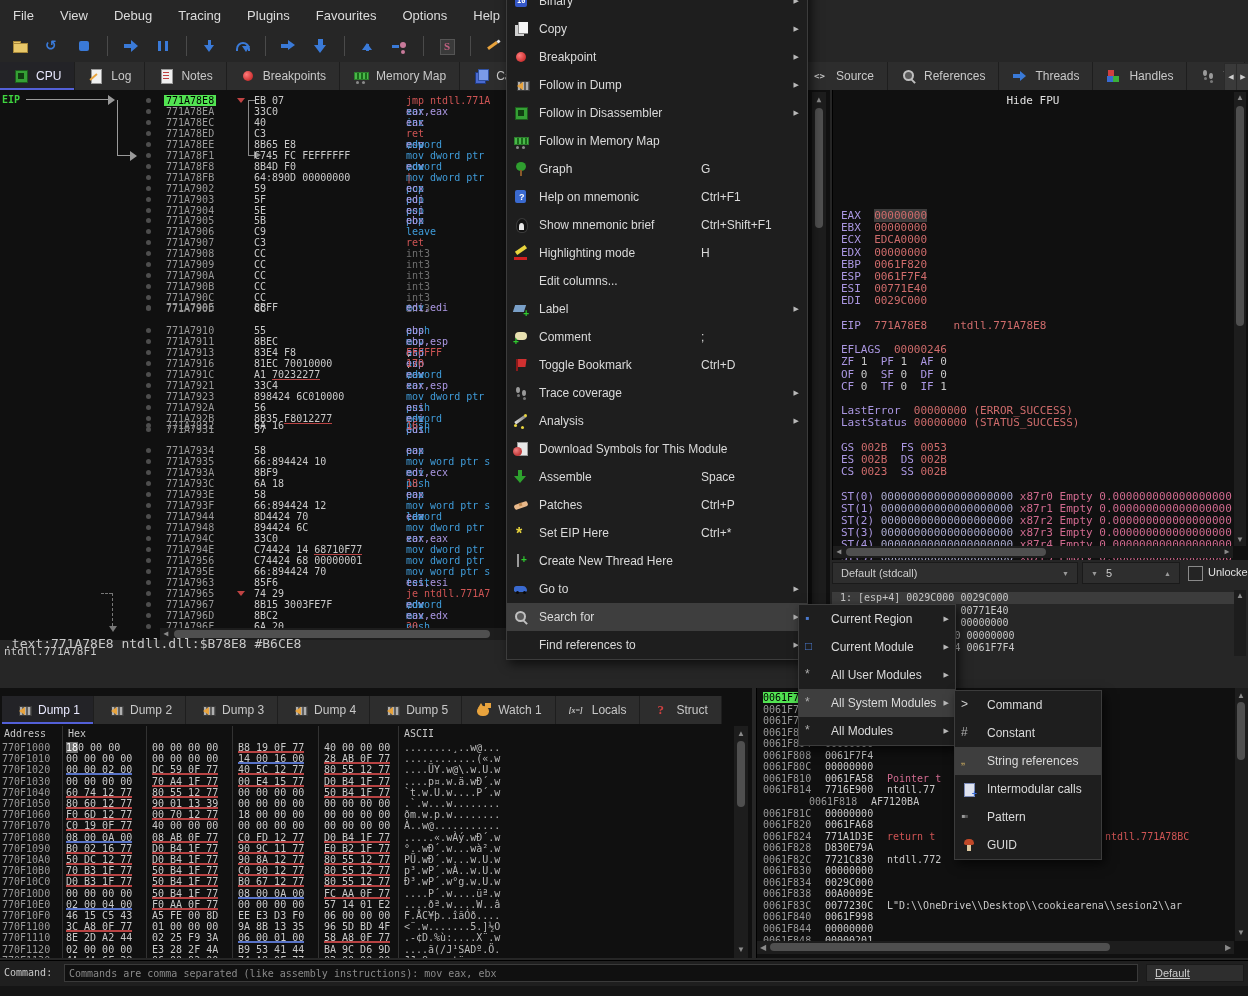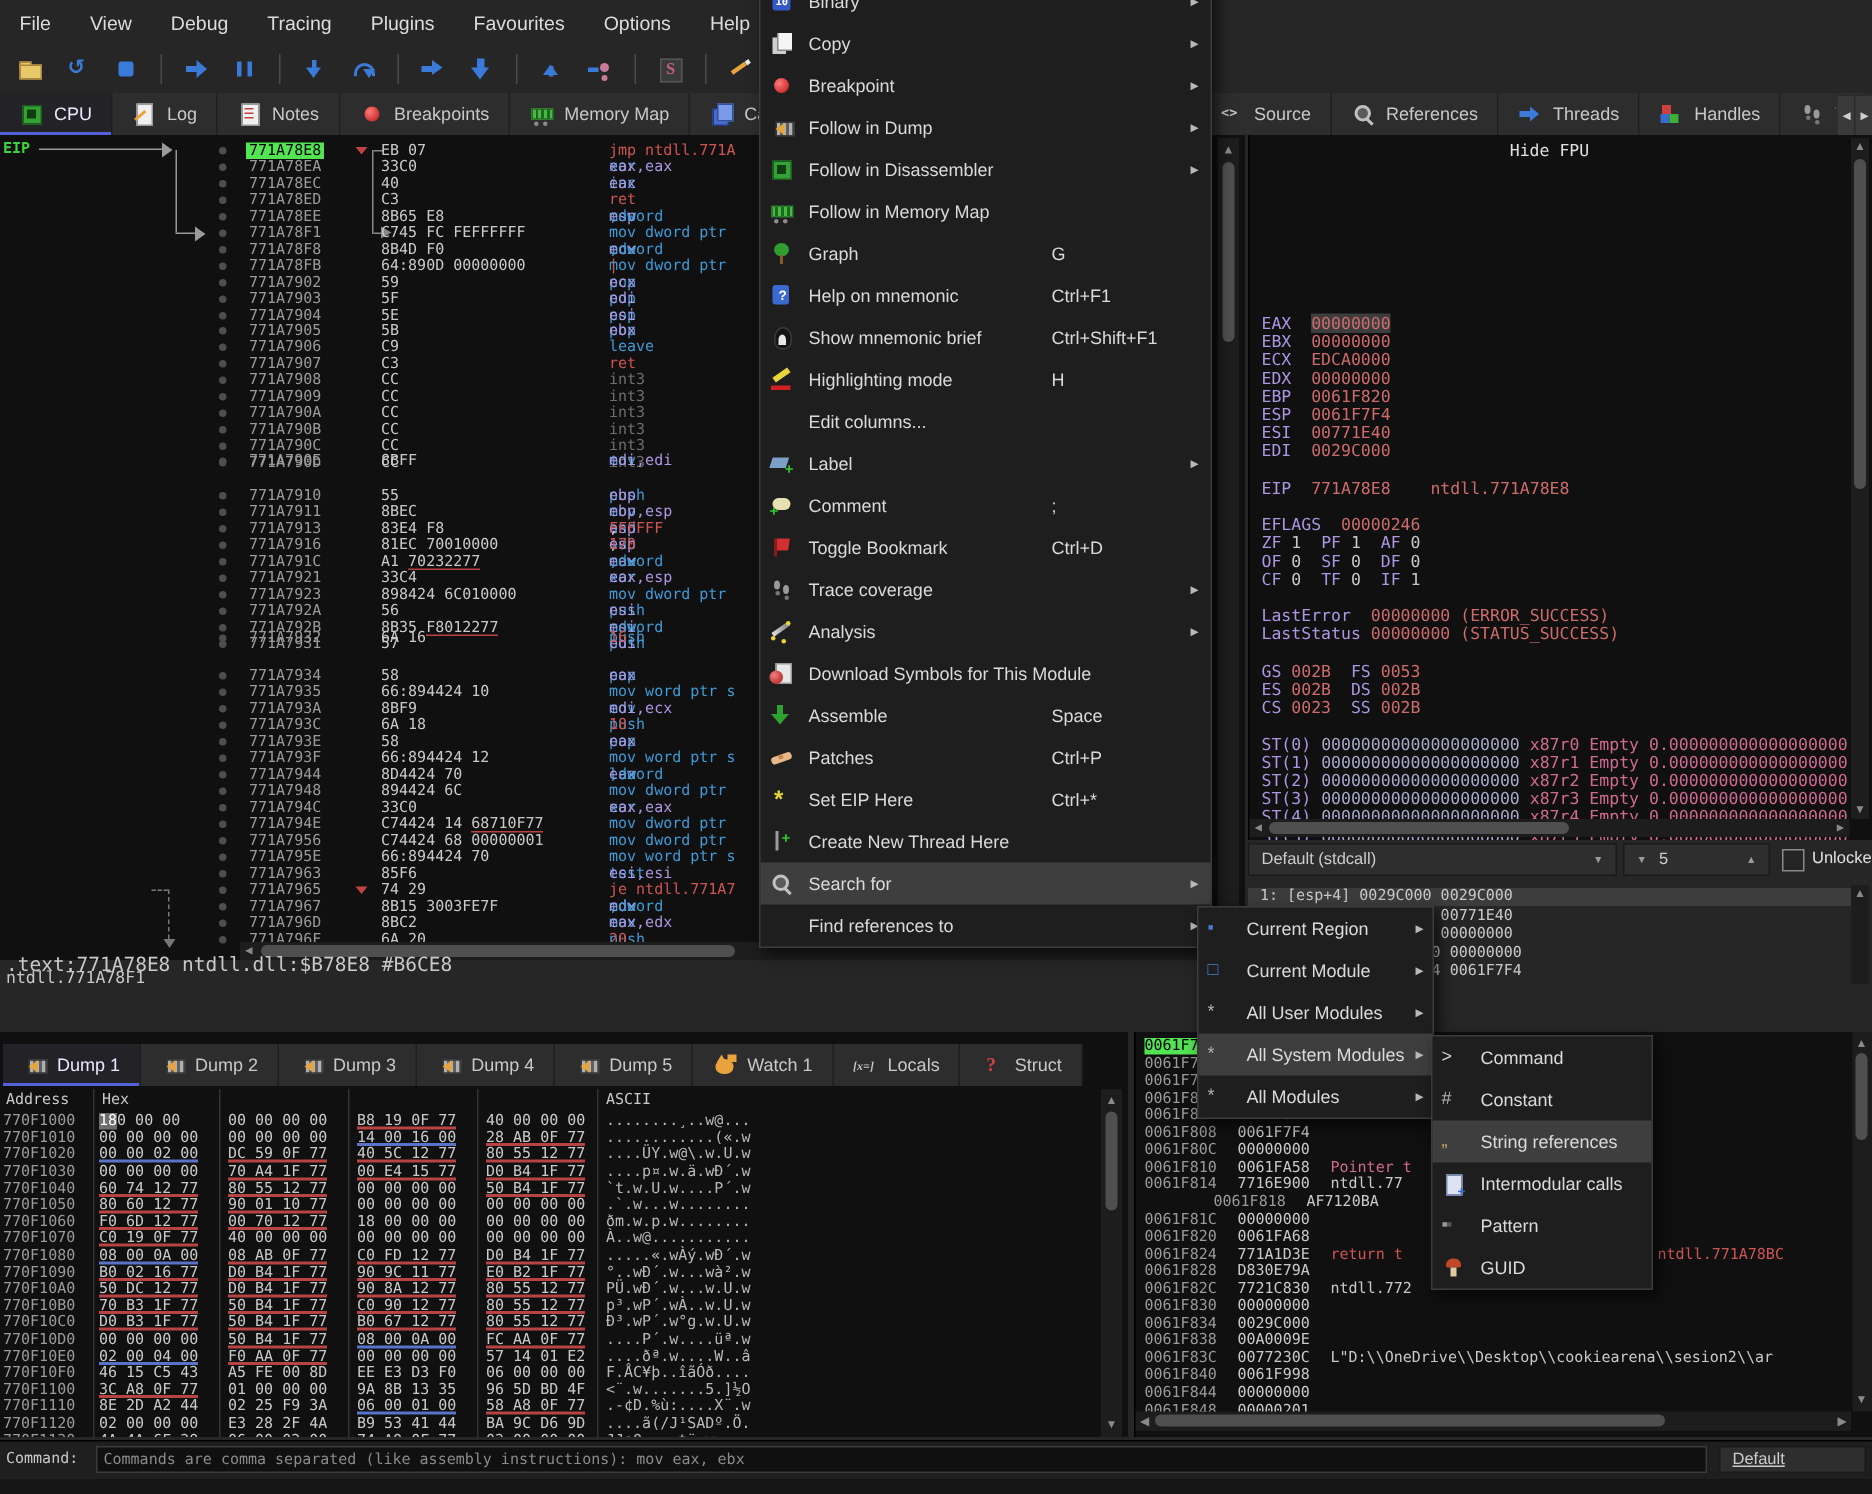--- a/index.html
+++ b/index.html
@@ -815,21 +815,21 @@
           <span class="h-addr">770F1040</span>
           <span class="h-g" style="left: 66px; box-shadow: rgb(184, 67, 67) 0px -2px 0px inset;">60 74 12 77</span>
           <span class="h-g" style="left: 152px; box-shadow: rgb(184, 67, 67) 0px -2px 0px inset;">80 55 12 77</span>
           <span class="h-g" style="left: 238px;">00 00 00 00</span>
           <span class="h-g" style="left: 324px; box-shadow: rgb(184, 67, 67) 0px -2px 0px inset;">50 B4 1F 77</span>
           <span class="h-ascii">`t.w.U.w....P´.w</span>
         </div>
         <div class="hexrow" style="top: 110px;">
           <span class="h-addr">770F1050</span>
           <span class="h-g" style="left: 66px; box-shadow: rgb(184, 67, 67) 0px -2px 0px inset;">80 60 12 77</span>
-          <span class="h-g" style="left: 152px; box-shadow: rgb(184, 67, 67) 0px -2px 0px inset;">90 01 10 77</span>
+          <span class="h-g" style="left: 152px; box-shadow: rgb(184, 67, 67) 0px -2px 0px inset;">90 01 13 39</span>
           <span class="h-g" style="left: 238px;">00 00 00 00</span>
           <span class="h-g" style="left: 324px;">00 00 00 00</span>
           <span class="h-ascii">.`.w...w........</span>
         </div>
         <div class="hexrow" style="top: 121.2px;">
           <span class="h-addr">770F1060</span>
           <span class="h-g" style="left: 66px; box-shadow: rgb(184, 67, 67) 0px -2px 0px inset;">F0 6D 12 77</span>
           <span class="h-g" style="left: 152px; box-shadow: rgb(184, 67, 67) 0px -2px 0px inset;">00 70 12 77</span>
           <span class="h-g" style="left: 238px;">18 00 00 00</span>
           <span class="h-g" style="left: 324px;">00 00 00 00</span>
@@ -1160,20 +1160,25 @@
       </div>
       <div class="mi">
         <span class="ic ic-seteip"></span>
         <span class="lab">Set EIP Here</span>
         <span class="sc">Ctrl+*</span>
       </div>
       <div class="mi">
         <span class="ic ic-newthread"></span>
         <span class="lab">Create New Thread Here</span>
       </div>
+      <div class="mi">
+        <span class="ic ic-goto"></span>
+        <span class="lab">Go to</span>
+        <span class="arr">▶</span>
+      </div>
       <div class="mi hl">
         <span class="ic ic-search"></span>
         <span class="lab">Search for</span>
         <span class="arr">▶</span>
       </div>
       <div class="mi">
         <span class="ic ic-findref"></span>
         <span class="lab">Find references to</span>
         <span class="arr">▶</span>
       </div>

